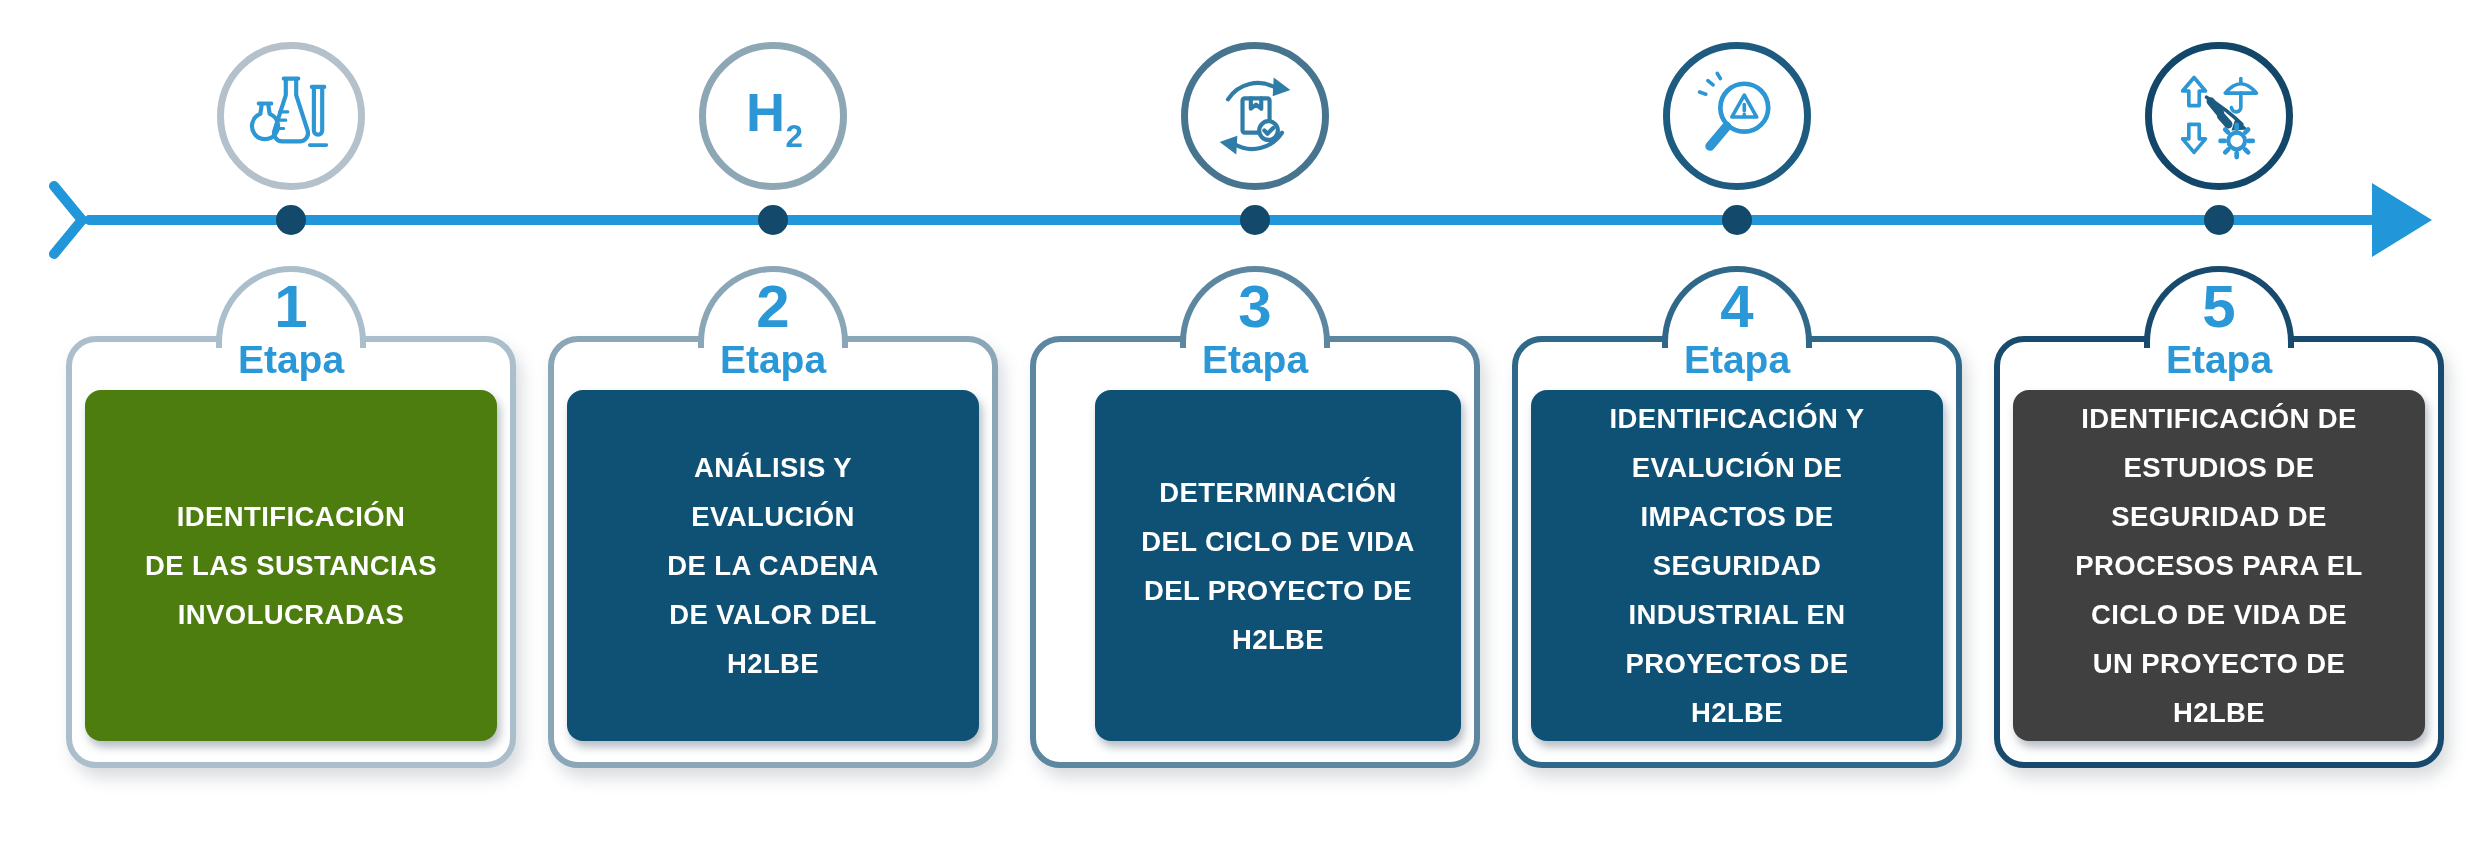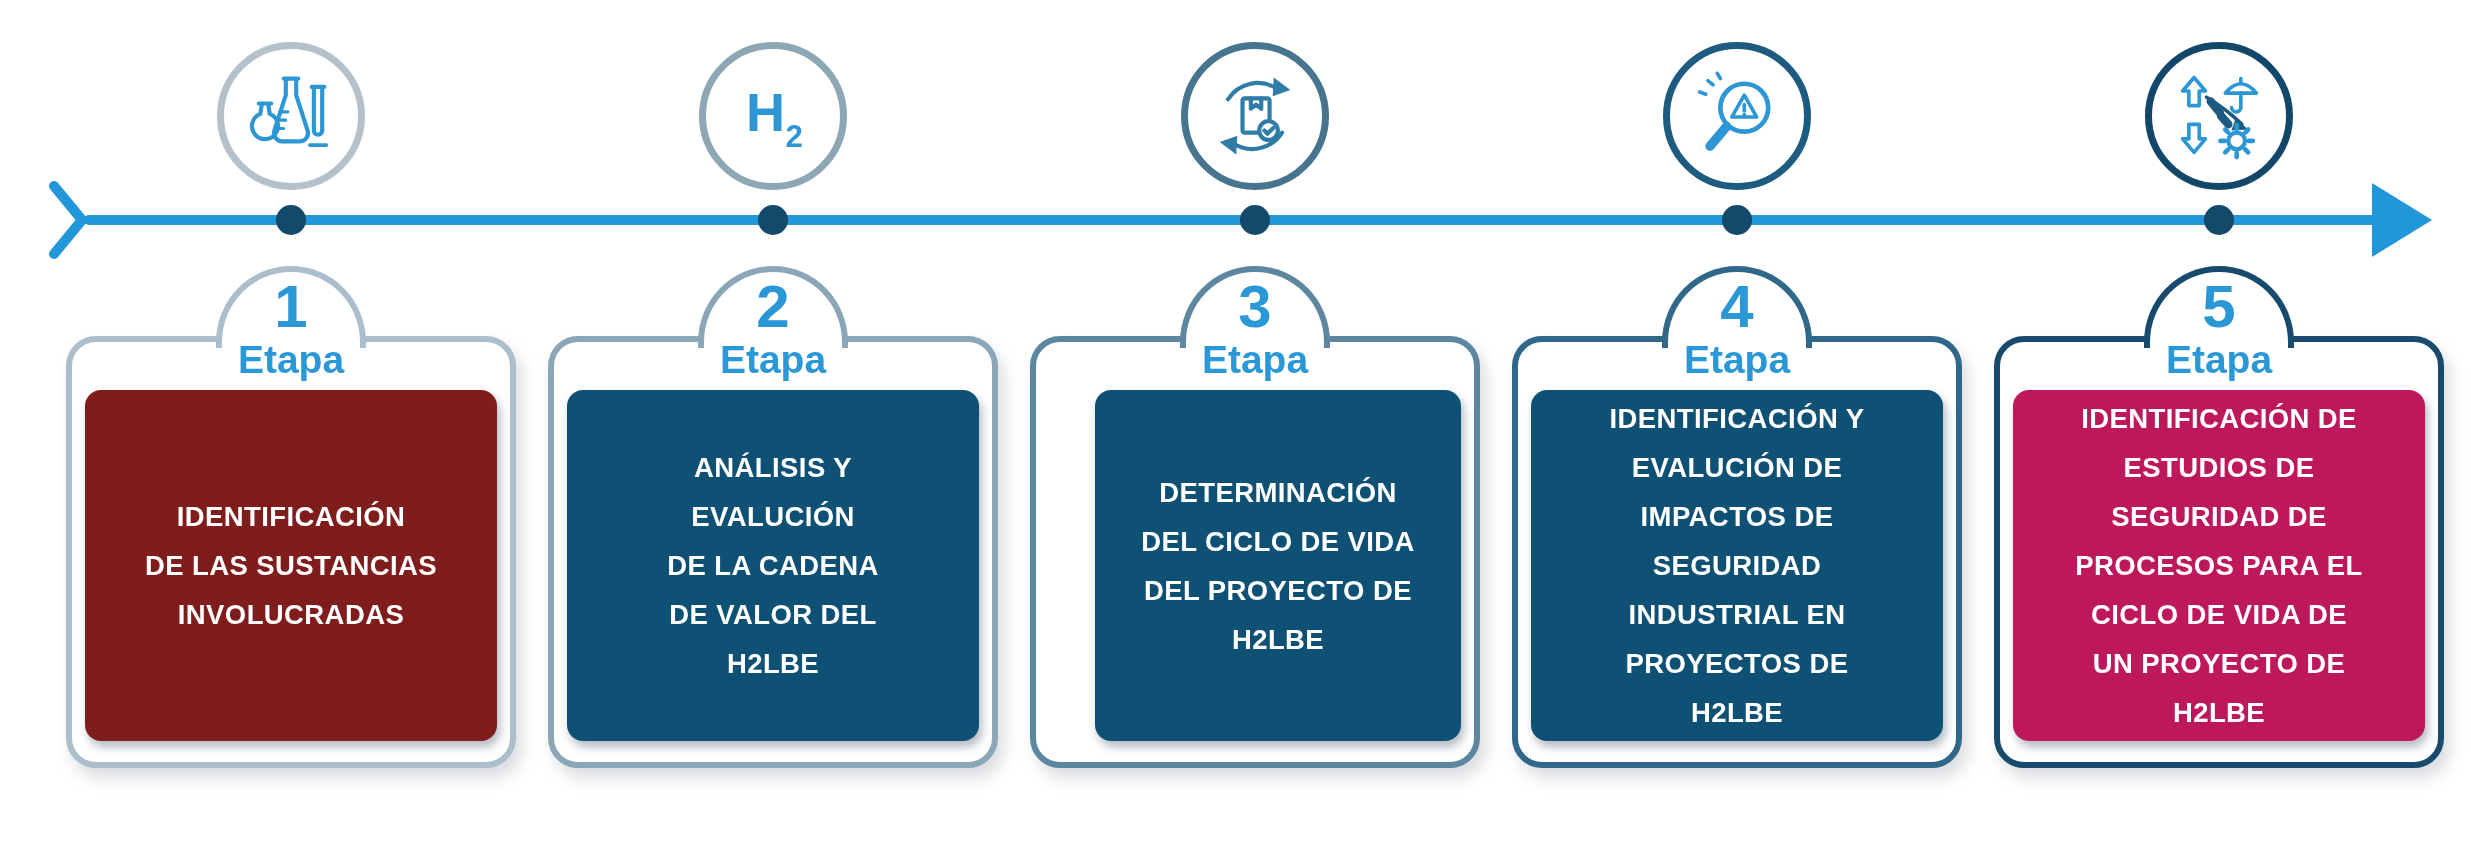--- a/index.html
+++ b/index.html
@@ -83,21 +83,21 @@
         <path d="M70,22 h12 M72,22 v42 a4,4 0 0 0 8,0 V22"></path>
         <path d="M68,78 h16" stroke-width="3.5"></path>
       </svg>
     </div>
     <div class="dot" style="background-color: rgb(19, 74, 108);"></div>
     <div class="card" style="border-color: rgb(170, 190, 203);">
       <div class="bump" style="border-color: rgb(170, 190, 203);">
         <div class="num" style="color: rgb(42, 151, 214);">1</div>
       </div>
       <div class="etapa" style="color: rgb(42, 151, 214);">Etapa</div>
-      <div class="panel" style="background-color: #7f1d1d;">
+      <div class="panel" style="background-color: #4d7c0f;">
         <div class="panel-text">IDENTIFICACIÓN
 DE LAS SUSTANCIAS
 INVOLUCRADAS</div>
       </div>
     </div>
   </div>
 
   <div class="stage s2">
     <div class="icon-circle" style="border-color: rgb(142, 167, 181);">
       <svg class="icon" viewBox="0 0 100 100" style="color: rgb(45, 150, 212);">
@@ -197,21 +197,21 @@
           <path d="M75.1,82.1 l2.9,2.9 M58.9,65.9 l-2.9,-2.9 M75.1,65.9 l2.9,-2.9 M58.9,82.1 l-2.9,2.9"></path>
         </g>
       </svg>
     </div>
     <div class="dot" style="background-color: rgb(19, 74, 108);"></div>
     <div class="card" style="border-color: rgb(23, 74, 108);">
       <div class="bump" style="border-color: rgb(23, 74, 108);">
         <div class="num" style="color: rgb(42, 151, 214);">5</div>
       </div>
       <div class="etapa" style="color: rgb(42, 151, 214);">Etapa</div>
-      <div class="panel" style="background-color: #be185d;">
+      <div class="panel" style="background-color: #404040;">
         <div class="panel-text">IDENTIFICACIÓN DE
 ESTUDIOS DE
 SEGURIDAD DE
 PROCESOS PARA EL
 CICLO DE VIDA DE
 UN PROYECTO DE
 H2LBE</div>
       </div>
     </div>
   </div>

